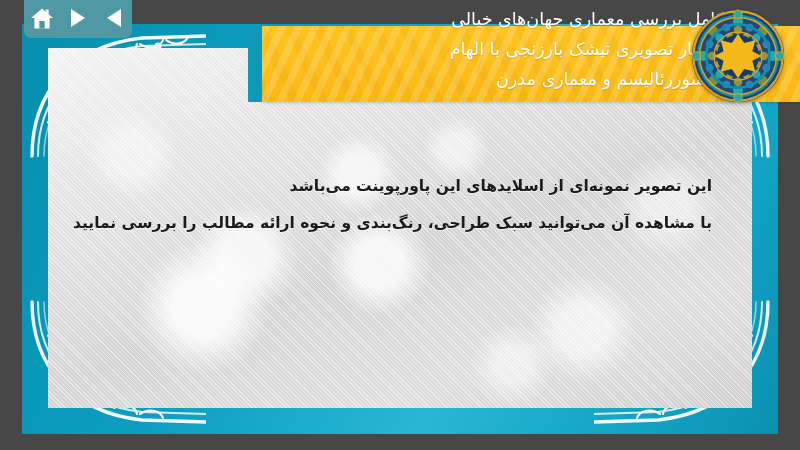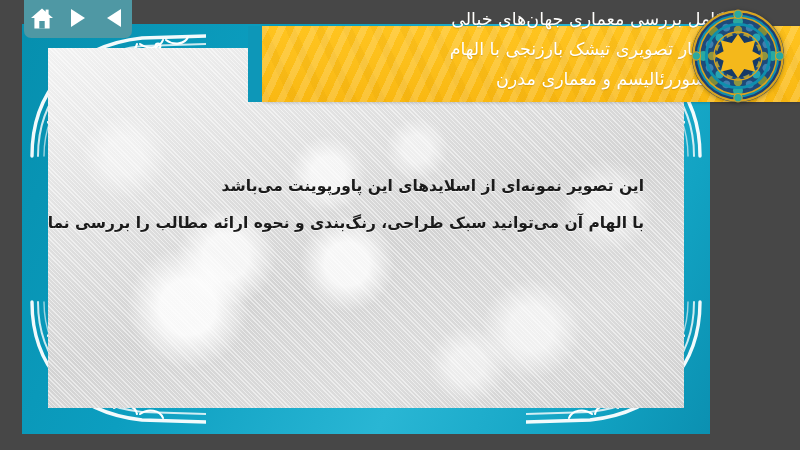--- a/index.html
+++ b/index.html
@@ -7,21 +7,21 @@
   body{
     width:800px;height:450px;overflow:hidden;
     background:#474747;
     font-family:"DejaVu Sans","Liberation Sans",sans-serif;
     -webkit-font-smoothing:antialiased;
   }
   #viewer{position:relative;width:800px;height:450px;overflow:hidden;background:#474747;}
 
   
   #slide{
-    position:absolute;left:22px;top:24px;width:688px;height:410px;
+    position:absolute;left:22px;top:24px;width:756px;height:410px;
     overflow:hidden;
   }
 
   
   .frame{
     position:absolute;inset:0;
     background:linear-gradient(115deg,#068fae 0%,#0c9ec0 32%,#29b6d4 62%,#12a3c3 85%,#0b90b1 100%);
   }
   .frame-inner{
     position:absolute;left:26px;top:24px;right:26px;bottom:26px;
@@ -208,21 +208,21 @@
             <path d="M52 82 c-7 3-8 13 0 16 7 2 11-6 6-12"></path>
             <path d="M76 56 c-7 2-9 12-1 15 7 3 12-5 7-11"></path>
           </g>
         </svg>
       </div>
 
       <div class="frame-inner">
 
         <div id="bodyText">
           <span class="ln">این تصویر نمونه‌ای از اسلایدهای این پاورپوینت می‌باشد</span>
-          <span class="ln">با الهام آن می‌توانید سبک طراحی، رنگ‌بندی و نحوه ارائه مطالب را بررسی نمایید</span>
+          <span class="ln">با مشاهده آن می‌توانید سبک طراحی، رنگ‌بندی و نحوه ارائه مطالب را بررسی نمایید</span>
         </div>
 
       </div>
     </div>
   </div>
 
   <div id="titleBanner">
     <div id="titleText">
       <span class="ln">کامل بررسی معماری جهان‌های خیالی</span>
       <span class="ln">در آثار تصویری تیشک بارزنجی با الهام</span>

